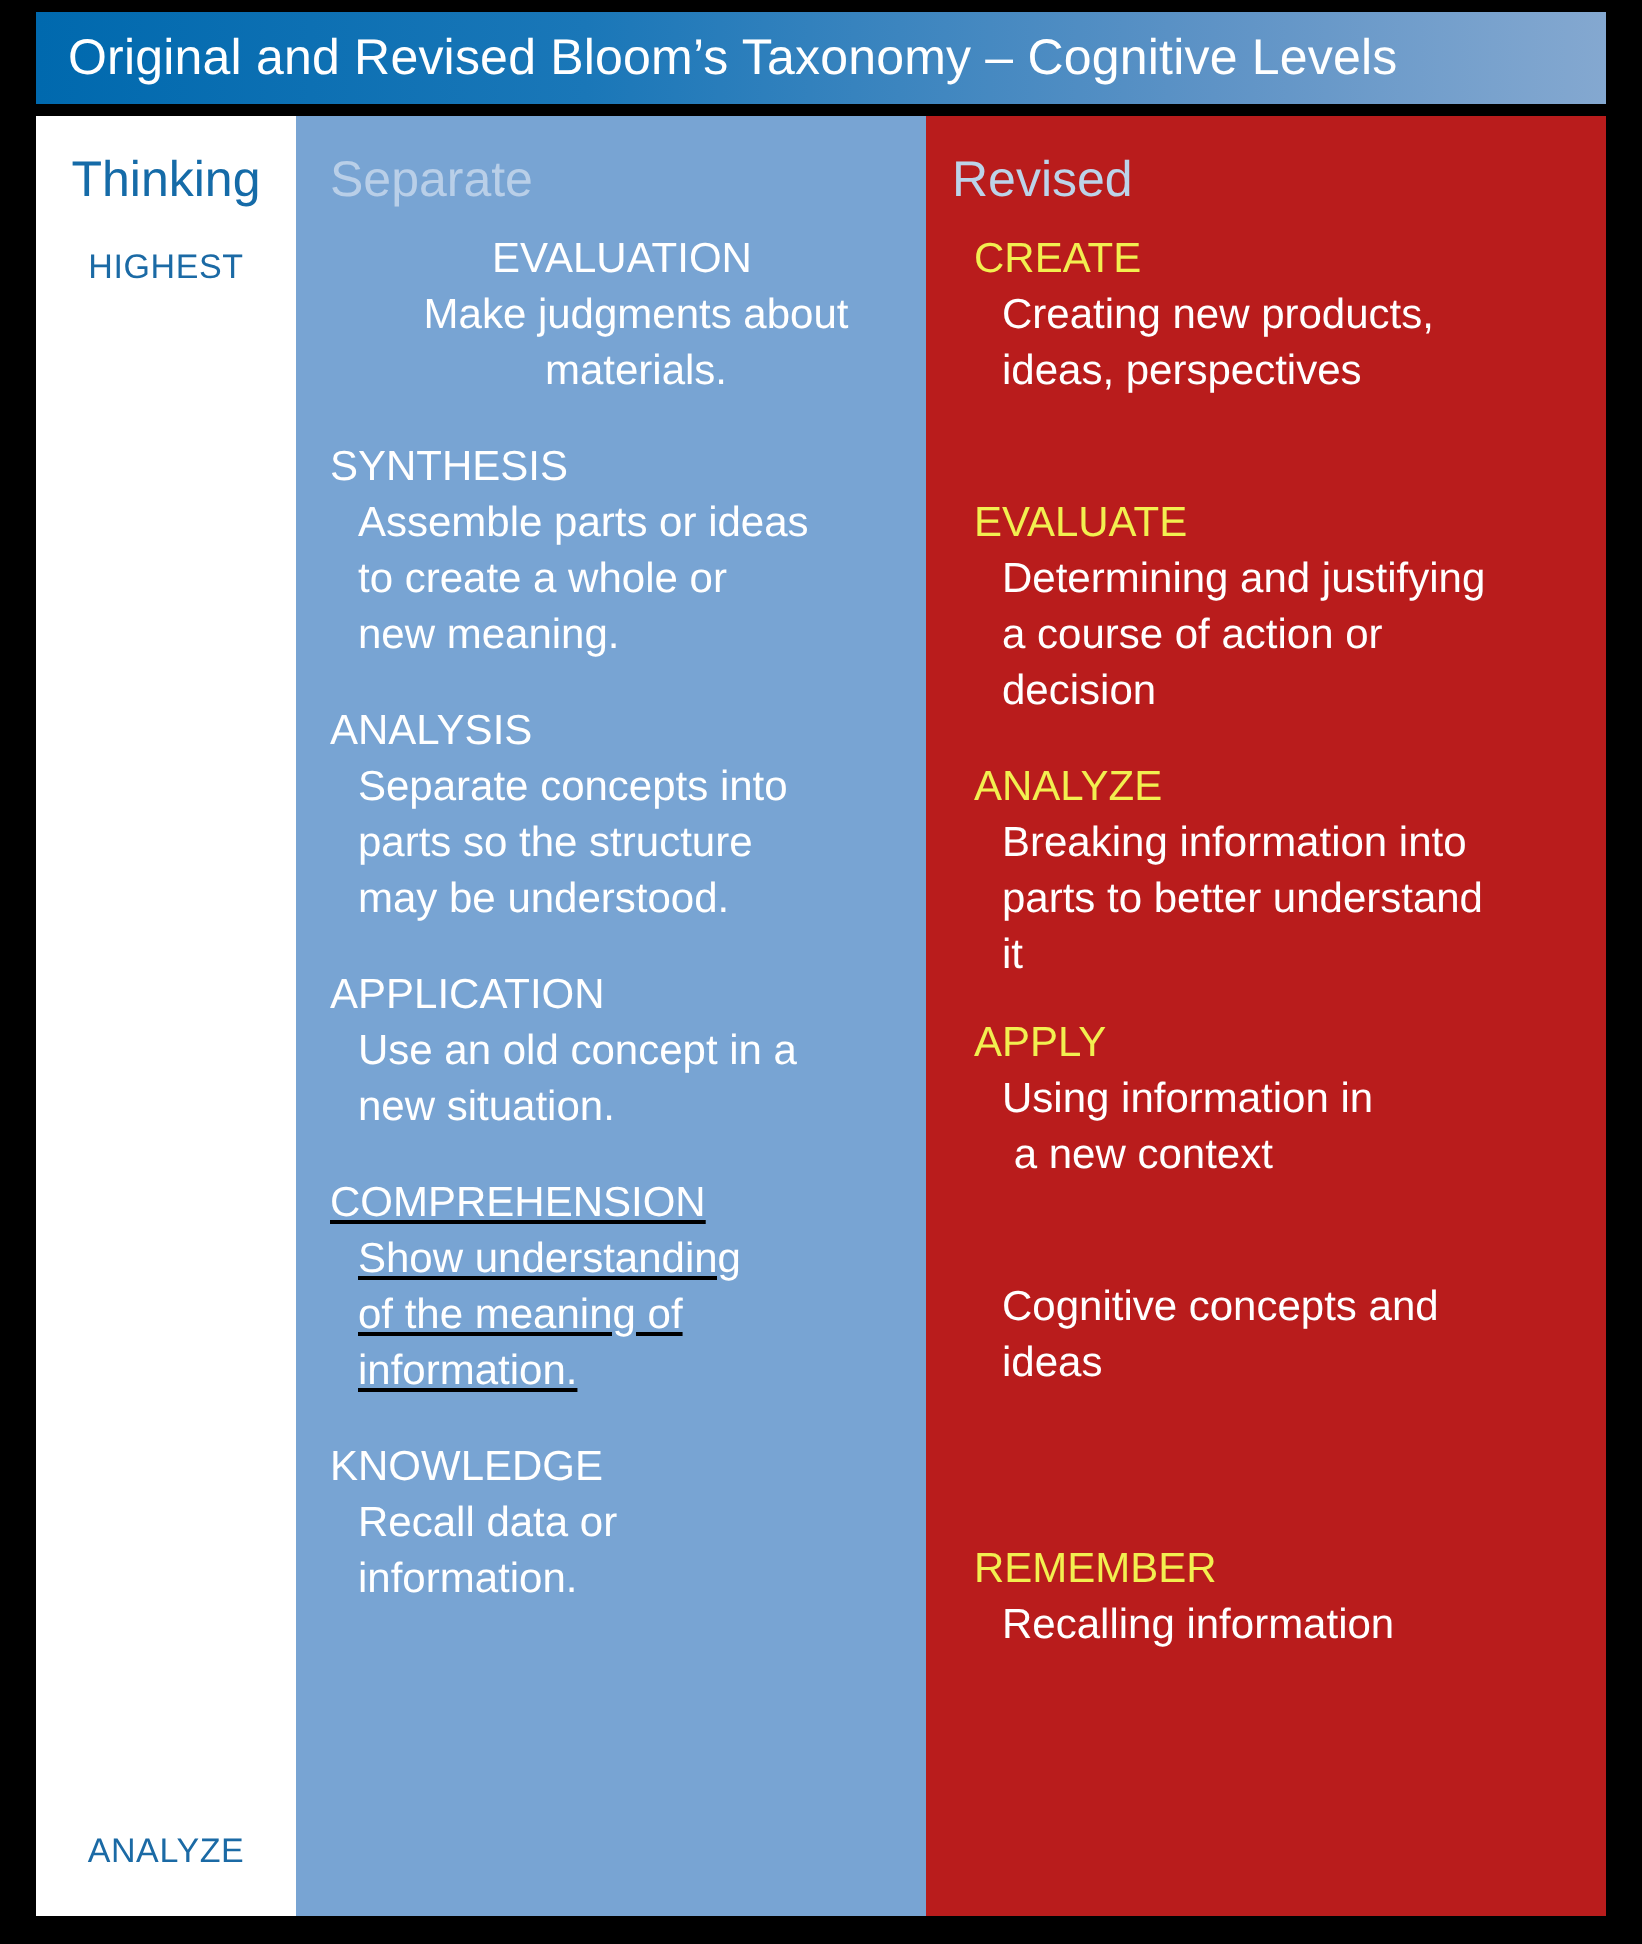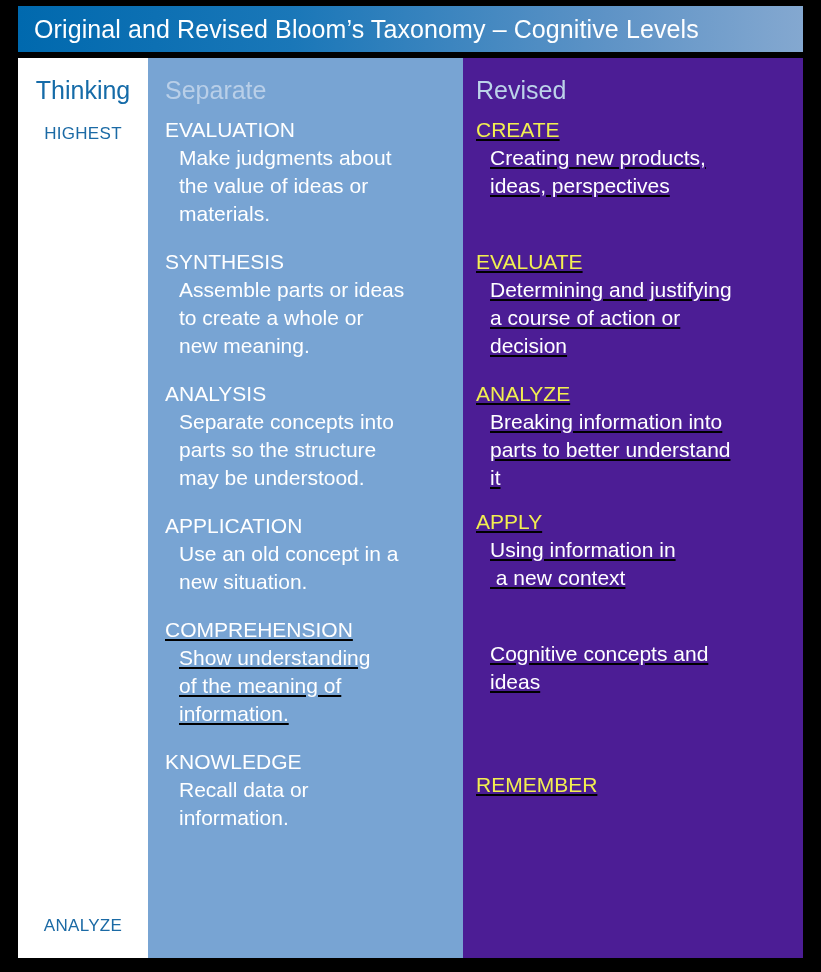--- a/index.html
+++ b/index.html
@@ -61,21 +61,21 @@
   #col-thinking {
     width: 130px;
     background: #ffffff;
   }
   #col-original {
     width: 315px;
     background: #78a4d3;
   }
   #col-revised {
     width: 340px;
-    background: #4c1d95;
+    background: #b91c1c;
   }
 
   
   .col-header {
     font-size: 25px;
     font-weight: 400;
     line-height: 1;
     position: absolute;
   }
   #hdr-thinking {
@@ -109,21 +109,21 @@
   #label-lowest  { top: 858px; }
 
   
   .levels {
     position: absolute;
     top: 58px;
     left: 0;
     right: 0;
   }
   #col-original .levels { padding-left: 17px; padding-right: 6px; }
-  #col-revised  .levels { padding-left: 13px; padding-right: 6px; text-decoration: underline; }
+  #col-revised  .levels { padding-left: 24px; padding-right: 6px; }
 
   .level {
     margin-bottom: 10px;
   }
   .level-title {
     font-size: 21px;
     line-height: 28px;
     white-space: nowrap;
   }
   #col-original .level-title { color: #ffffff; }
@@ -131,21 +131,21 @@
 
   .level-desc {
     font-size: 21px;
     line-height: 28px;
     color: #ffffff;
     padding-left: 14px;
   }
   .level-desc .ln { display: block; white-space: pre; }
 
   
-  #col-original .level.l0 { margin-bottom: 20px; }
+  #col-original .level.l0 { margin-bottom: 20px; text-align: center; }
   #col-original .level.l1 { margin-bottom: 20px; }
   #col-original .level.l2 { margin-bottom: 20px; }
   #col-original .level.l3 { margin-bottom: 20px; margin-top: 12px; }
   #col-original .level.l4 { margin-bottom: 20px; text-decoration: underline; }
 
   #col-revised .level.l0 { margin-bottom: 48px; }
   #col-revised .level.l1 { margin-bottom: 20px; }
   #col-revised .level.l2 { margin-bottom: 16px; }
   #col-revised .level.l3 { margin-bottom: 48px; }
   #col-revised .level.l4 { margin-bottom: 75px; }
@@ -167,21 +167,20 @@
       <div class="extreme-label" id="label-lowest">ANALYZE</div>
     </div>
 
     <div class="col" id="col-original">
       <div class="col-header" id="hdr-original">Separate</div>
       <div class="levels" id="levels-original">
           <div class="level l0">
             <div class="level-title">EVALUATION</div>
             <div class="level-desc">
               <span class="ln">Make judgments about</span>
-              <span class="ln">the value of ideas or</span>
               <span class="ln">materials.</span>
             </div>
           </div>
           <div class="level l1">
             <div class="level-title">SYNTHESIS</div>
             <div class="level-desc">
               <span class="ln">Assemble parts or ideas</span>
               <span class="ln">to create a whole or</span>
               <span class="ln">new meaning.</span>
             </div>
@@ -253,18 +252,21 @@
             </div>
           </div>
           <div class="level l4">
             <div class="level-desc">
               <span class="ln">Cognitive concepts and</span>
               <span class="ln">ideas</span>
             </div>
           </div>
           <div class="level l5">
             <div class="level-title">REMEMBER</div>
+            <div class="level-desc">
+              <span class="ln">Recalling information</span>
+            </div>
           </div>
         </div>
     </div>
 
   </div>
 </div>
 
 </body></html>

